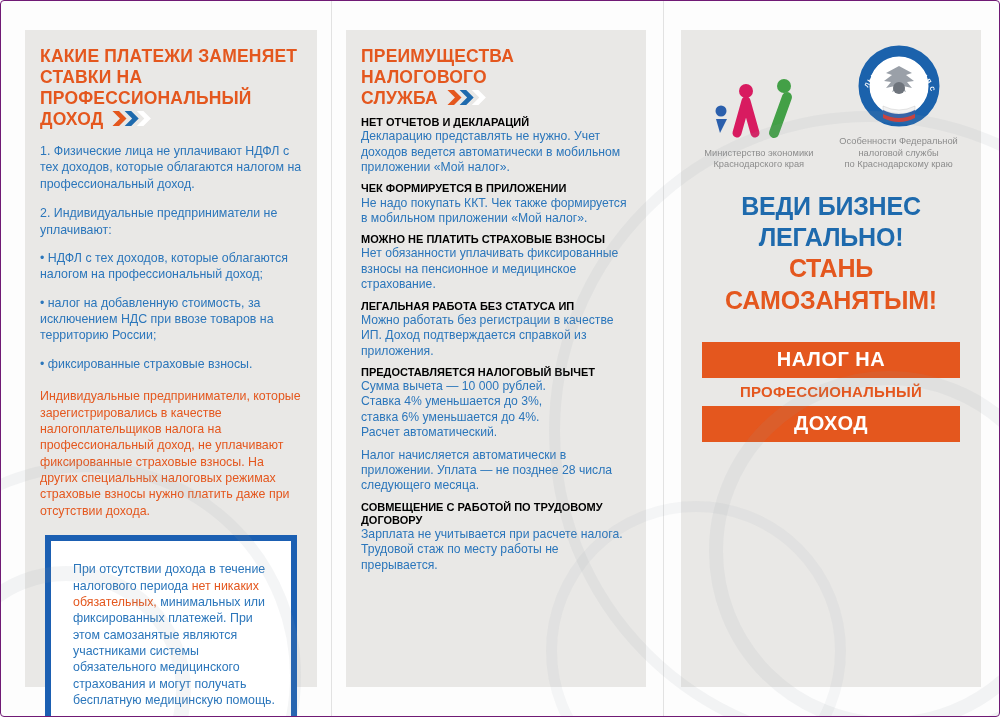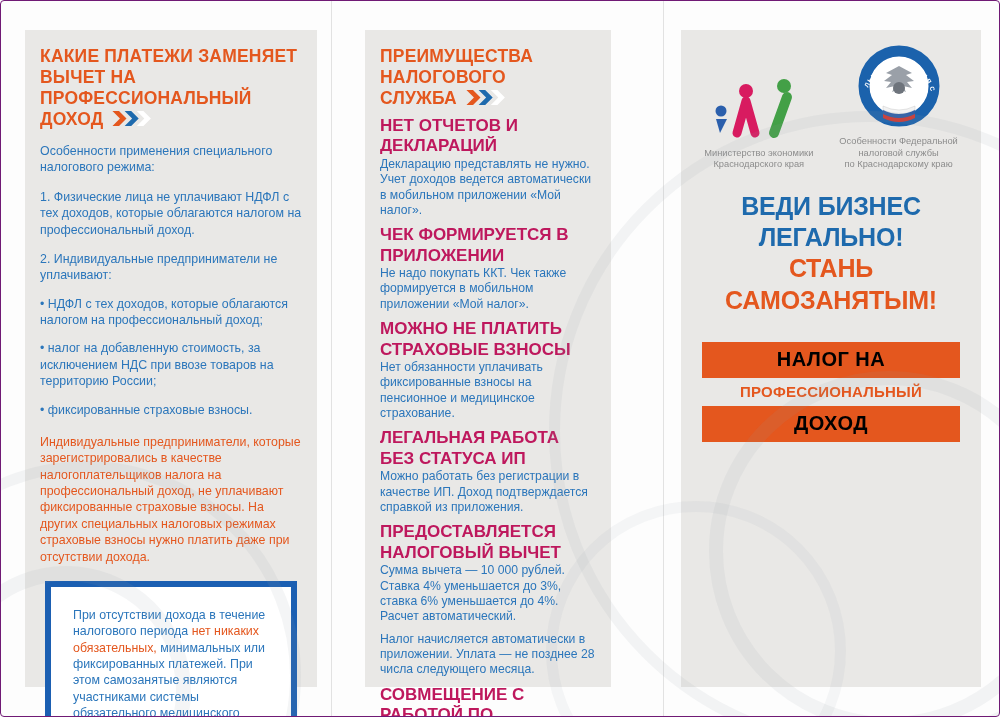--- a/index.html
+++ b/index.html
@@ -17,21 +17,21 @@
   .sw3 { right:-190px; top:110px; width:640px; height:640px; }
   .sw4 { right:-70px; top:370px; width:360px; height:360px; border-width:14px; }
   .sw5 { left:545px; top:500px; width:300px; height:300px; border-color:rgba(145,155,165,.08); }
 
   .fold { position:absolute; top:0; width:1px; height:717px; background:#e2e2e2; z-index:2; }
   .fold-1 { left:330px; } .fold-2 { left:662px; }
 
   .panel { position:absolute; top:29px; height:657px; background:#e9e8e6; z-index:1; }
   .panel-inner { position:relative; z-index:4; display:flex; flex-direction:column; height:100%; }
   #panel-left  { left:24px;  width:292px; }
-  #panel-mid   { left:364px; width:246px; }
+  #panel-mid   { left:345px; width:300px; }
   #panel-right { left:680px; width:300px; }
 
   
   .h1 { color:#e4571e; font-weight:bold; font-size:17.5px; line-height:1.2;
         letter-spacing:.2px; }
   .chev { display:inline-block; width:46px; height:15px; margin-left:8px; vertical-align:-1px; }
   .body-text { color:#2b76bb; font-size:12.4px; line-height:1.32; }
   .orange-text { color:#e4571e; }
   .preline { white-space:pre-line; }
 
@@ -40,34 +40,34 @@
   .lp-para { margin-top:13px; }
   .bullet { margin-top:12px; }
   .bullet::before { content:"• "; }
   .lp-note { margin-top:16px; }
   .info-box { margin:16px 5px 0 5px; border:6px solid #1b5fb2; background:#fff;
               padding:20px 14px 20px 22px; font-size:12.4px; line-height:1.32; color:#2b76bb; }
 
   
   #panel-mid .panel-inner { padding:16px 15px 0 15px; }
   .benefit { margin-top:7px; }
-  .b-head { color:#be185d; font-weight:bold; font-size:17px; line-height:1.2; }
+  .b-head { color:#000000; font-weight:bold; font-size:11px; line-height:1.2; }
   .b-text { color:#2b76bb; font-size:12.2px; line-height:1.26; }
 
   
   #panel-right .panel-inner { padding:14px 10px 0 10px; align-items:center; }
   .logos-row { display:flex; justify-content:center; align-items:flex-end; gap:26px; width:100%; }
   .logo-block { display:flex; flex-direction:column; align-items:center; }
   .logo-caption { margin-top:8px; font-size:9.3px; line-height:1.25; color:#8c8c8c; text-align:center; }
   .slogan { margin-top:20px; text-align:center; font-weight:bold; font-size:25px;
             line-height:1.25; letter-spacing:-.2px; }
   .slogan-1 { color:#1e6aad; }
   .slogan-2 { color:#e4571e; }
   .banner { margin-top:26px; width:258px; text-align:center; font-weight:bold; }
-  .banner-bar { background:#e4571e; color:#000000; font-size:20px; padding:6px 0 7px; letter-spacing:.5px; }
+  .banner-bar { background:#e4571e; color:#ffffff; font-size:20px; padding:6px 0 7px; letter-spacing:.5px; }
   .banner-mid { color:#e4571e; font-size:15px; padding:5px 0 6px; letter-spacing:.2px; }
 
   .photos { position:relative; width:100%; flex:1; }
   .diamond { position:absolute; width:82px; height:82px; transform:rotate(45deg);
              border:4px solid #fff; box-shadow:0 3px 8px rgba(0,0,0,.20); overflow:hidden; }
   .d-fill { position:absolute; left:-30px; top:-30px; width:142px; height:142px;
             transform:rotate(-45deg); }
   .d1 { left:32px;  top:351px; }
   .d2 { left:182px; top:354px; }
 
@@ -90,28 +90,27 @@
   <div class="swirl sw3"></div>
   <div class="swirl sw4"></div>
   <div class="swirl sw5"></div>
   <div class="fold fold-1"></div>
   <div class="fold fold-2"></div>
 
   <div class="panel" id="panel-left">
     <div class="panel-inner">
       <div class="h1">
         <div>КАКИЕ ПЛАТЕЖИ ЗАМЕНЯЕТ</div>
-        <div>ВЫЧЕТ НА ПРОФЕССИОНАЛЬНЫЙ</div>
+        <div>СТАВКИ НА ПРОФЕССИОНАЛЬНЫЙ</div>
         <div><span>ДОХОД</span><svg class="chev" viewBox="0 0 46 16">
               <polygon points="0,0 7,0 15,8 7,16 0,16 8,8" fill="#e4571e"></polygon>
               <polygon points="13,0 20,0 28,8 20,16 13,16 21,8" fill="#1e6aad"></polygon>
               <polygon points="26,0 33,0 41,8 33,16 26,16 34,8" fill="#ffffff"></polygon>
             </svg></div>
       </div>
-      <p class="body-text lp-para">Особенности применения специального налогового режима:</p>
       <p class="body-text lp-para">1. Физические лица не уплачивают НДФЛ с тех доходов, которые облагаются налогом на профессиональный доход.</p>
       <p class="body-text lp-para">2. Индивидуальные предприниматели не уплачивают:</p>
       <p class="body-text bullet">НДФЛ с тех доходов, которые облагаются налогом на профессиональный доход;</p>
       <p class="body-text bullet">налог на добавленную стоимость, за исключением НДС при ввозе товаров на территорию России;</p>
       <p class="body-text bullet">фиксированные страховые взносы.</p>
       <p class="body-text orange-text lp-note">Индивидуальные предприниматели, которые зарегистрировались в качестве налогоплательщиков налога на профессиональный доход, не уплачивают фиксированные страховые взносы. На других специальных налоговых режимах страховые взносы нужно платить даже при отсутствии дохода.</p>
       <div class="info-box">
         <span>При отсутствии дохода в течение налогового периода </span><span class="orange-text">нет никаких обязательных,</span><span> минимальных или фиксированных платежей. При этом самозанятые являются участниками системы обязательного медицинского страхования и могут получать бесплатную медицинскую помощь.</span>
       </div>
     </div>

